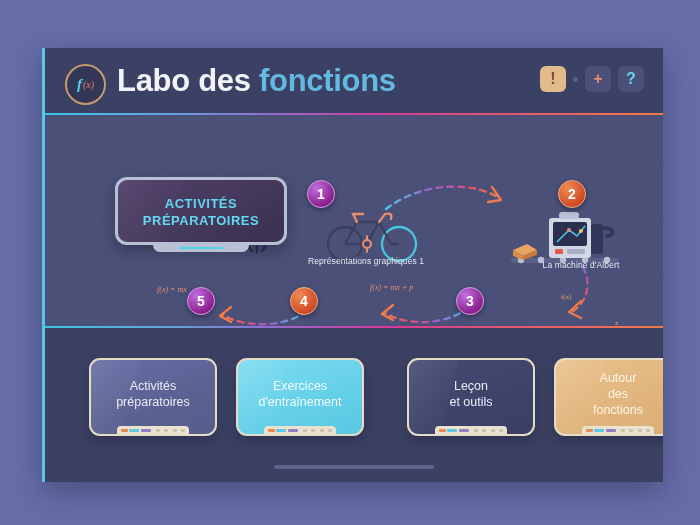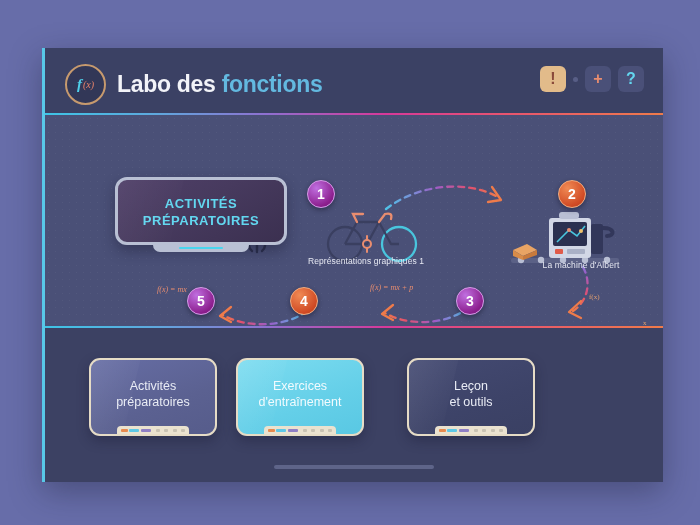--- a/index.html
+++ b/index.html
@@ -29,23 +29,22 @@
   .logo{
     position:absolute;left:20px;top:16px;width:37px;height:37px;border-radius:50%;
     background:#323757;border:2px solid #c79a6e;
     display:flex;align-items:center;justify-content:center;
   }
   .logo .fx{font-family:"Liberation Serif", serif;font-size:15px;font-weight:bold;font-style:italic;color:#4fd0ea;line-height:1;}
   .logo .xx{font-family:"Liberation Serif", serif;font-size:10px;font-style:italic;color:#e8836a;line-height:1;margin-left:1px;}
 
   .apptitle{
     position:absolute;left:72px;top:15px;
-    font-size:23px;font-weight:bold;letter-spacing:-.3px;
+    font-size:31px;font-weight:bold;letter-spacing:-.3px;
     color:#f2f3f8;
-    margin-top:8px;
   }
   .apptitle .accent{color:#63b9e0;}
 
   .hdr-actions{position:absolute;right:19px;top:18px;display:flex;align-items:center;gap:7px;}
   .hbtn{
     width:26px;height:26px;border-radius:6px;border:none;
     display:flex;align-items:center;justify-content:center;
     font-size:16px;font-weight:bold;cursor:pointer;
     font-family:"Liberation Sans", sans-serif;
   }
@@ -166,21 +165,21 @@
     width:160px;height:4px;border-radius:3px;background:#5e6489;
   }
 
   
   .formula{
     position:absolute;font-family:"Liberation Serif", serif;font-style:italic;
     color:#e98d6f;font-size:8px;white-space:nowrap;
   }
   .minilbl{
     position:absolute;font-family:"Liberation Serif", serif;
-    color:#e2a070;font-size:7px;margin-left:28px;
+    color:#e2a070;font-size:7px;
   }
 </style>
 </head>
 <body>
 
 <div class="stage">
   <div class="app">
 
     <div class="header">
       <div class="logo">
@@ -386,19 +385,35 @@
             <s class="s-o"></s>
               <s class="s-c"></s>
               <s class="s-p"></s>
               <s class="s-g"></s>
               <s class="s-g"></s>
               <s class="s-g"></s>
               <s class="s-g"></s>
           </div>
         </div>
 
+        <div class="card v-tan">
+          <div class="ctext">
+            <div>Autour</div>
+            <div>des</div>
+            <div>fonctions</div>
+          </div>
+          <div class="cstrip">
+            <s class="s-o"></s>
+              <s class="s-c"></s>
+              <s class="s-p"></s>
+              <s class="s-g"></s>
+              <s class="s-g"></s>
+              <s class="s-g"></s>
+              <s class="s-g"></s>
+          </div>
+        </div>
 
       </div>
       <div class="homebar"></div>
     </div>
 
   </div>
 </div>
 
 </body></html>

